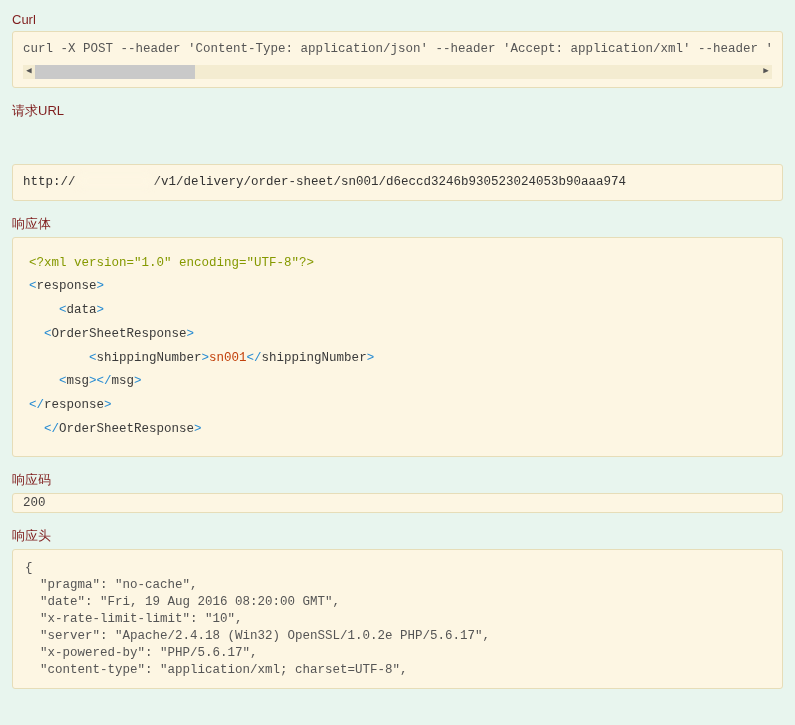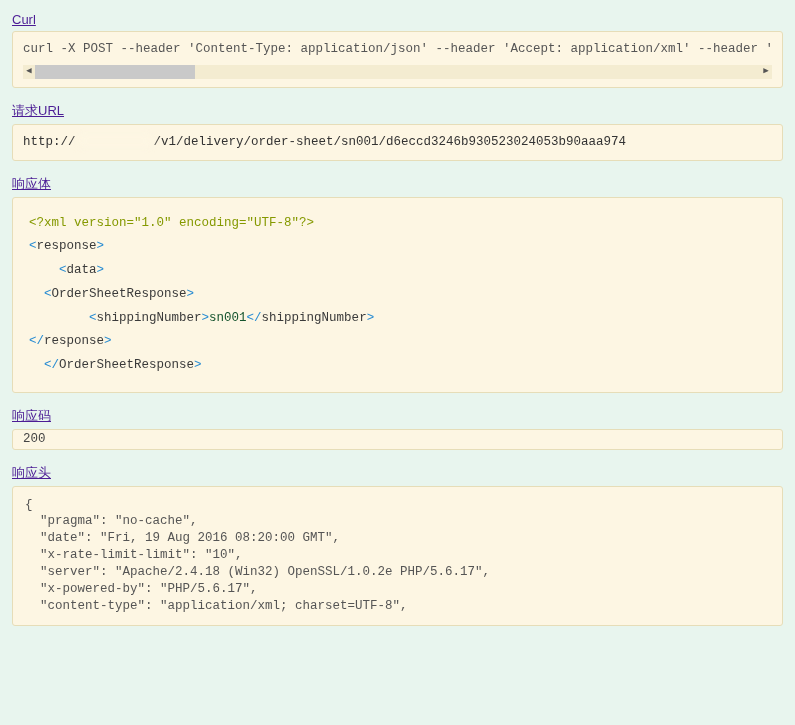--- a/index.html
+++ b/index.html
@@ -5,24 +5,23 @@
   * { box-sizing: border-box; margin: 0; padding: 0; }
   body {
     font-family: "Helvetica Neue", Arial, sans-serif;
     font-size: 13px;
     background: #e8f5ee;
     color: #333;
     padding: 6px;
     width: 795px;
   }
   .section-label {
-    color: #4c1d95;
+    color: #7f1d1d;
     font-size: 13px;
     padding: 6px 6px 4px 6px;
-    text-decoration: underline;
   }
   .box {
     background: #fdf6e3;
     border: 1px solid #e6ddb8;
     border-radius: 3px;
     padding: 8px 10px;
     margin: 0 6px 8px 6px;
     font-family: "Consolas", "Monaco", "Courier New", monospace;
     font-size: 12.5px;
     color: #444;
@@ -64,39 +63,40 @@
     position: absolute;
     left: 0;
     top: 0;
     height: 14px;
     width: 22%;
     background: #c9c9c9;
   }
   .url-box {
     color: #333;
     white-space: nowrap;
+    margin-top: 40px;
   }
   .url-redacted {
     display: inline-block;
     width: 78px;
     height: 12px;
     background: #fdf6e3;
     vertical-align: middle;
     filter: blur(3px);
     border-radius: 6px;
   }
   .xml-box {
     padding: 14px 16px;
     line-height: 1.9;
   }
   .xml-box .line { white-space: pre; }
   .xml-decl { color: #859900; }
   .tag { color: #268bd2; }
   .tagname { color: #3a3a3a; font-weight: normal; }
-  .content { color: #14532d; }
+  .content { color: #c2410c; }
   .headers-box {
     padding: 10px 12px;
     line-height: 1.35;
     font-size: 12.5px;
     color: #555;
   }
   .headers-box .hl { white-space: pre; }
   .code-box {
     padding: 0 10px;
     color: #444;
@@ -122,20 +122,21 @@
   <span>http://</span><span class="url-redacted"></span><span>/v1/delivery/order-sheet/sn001/d6eccd3246b930523024053b90aaa974</span>
 </div>
 
 <div class="section-label">响应体</div>
 <div class="box xml-box" id="xml-box">
     <div class="line"><span class="xml-decl">&lt;?xml version="1.0" encoding="UTF-8"?&gt;</span></div>
     <div class="line"><span><span class="tag">&lt;</span><span class="tagname">response</span><span class="tag">&gt;</span></span></div>
     <div class="line">    <span><span class="tag">&lt;</span><span class="tagname">data</span><span class="tag">&gt;</span></span></div>
     <div class="line">  <span><span class="tag">&lt;</span><span class="tagname">OrderSheetResponse</span><span class="tag">&gt;</span></span></div>
     <div class="line">        <span><span class="tag">&lt;</span><span class="tagname">shippingNumber</span><span class="tag">&gt;</span></span><span class="content">sn001</span><span><span class="tag">&lt;/</span><span class="tagname">shippingNumber</span><span class="tag">&gt;</span></span></div>
+    <div class="line">    <span><span class="tag">&lt;</span><span class="tagname">msg</span><span class="tag">&gt;</span></span><span><span class="tag">&lt;/</span><span class="tagname">msg</span><span class="tag">&gt;</span></span></div>
     <div class="line"><span><span class="tag">&lt;/</span><span class="tagname">response</span><span class="tag">&gt;</span></span></div>
     <div class="line">  <span><span class="tag">&lt;/</span><span class="tagname">OrderSheetResponse</span><span class="tag">&gt;</span></span></div>
   </div>
 
 <div class="section-label">响应码</div>
 <div class="box code-box">200</div>
 
 <div class="section-label">响应头</div>
 <div class="box headers-box" id="headers-box">
     <div class="hl">{</div>

